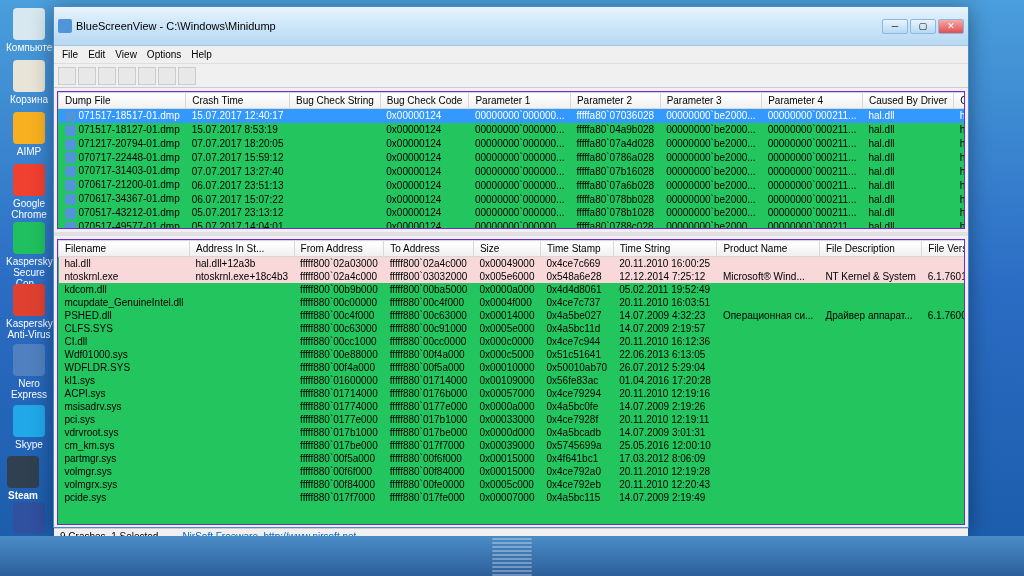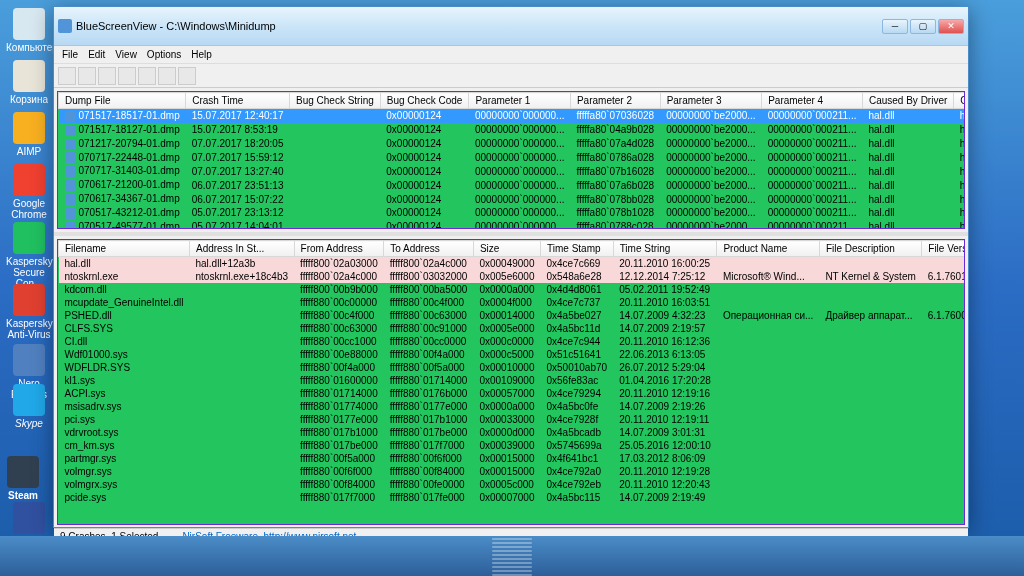--- a/index.html
+++ b/index.html
@@ -65,21 +65,21 @@
         <div>Kaspersky Secure Con...</div>
       </div>
       <div class="desktop-icon" style="top: 284px; left: 6px;">
         <div class="ico" style="background:#e04030"></div>
         <div>Kaspersky Anti-Virus</div>
       </div>
       <div class="desktop-icon" style="top: 344px; left: 6px;">
         <div class="ico" style="background:#5080c0"></div>
         <div>Nero Express</div>
       </div>
-      <div class="desktop-icon" style="top: 384px; left: 6px; font-style: italic;">
+      <div class="desktop-icon" style="top: 405px; left: 6px;">
         <div class="ico" style="background:#20a8e8"></div>
         <div>Skype</div>
       </div>
       <div class="desktop-icon" style="top: 456px; left: 0; font-weight: bold;">
         <div class="ico" style="background:#304050"></div>
         <div>Steam</div>
       </div>
       <div class="desktop-icon" style="top: 502px; left: 6px;">
         <div class="ico" style="background:#3050a0"></div>
         <div>Total Commander</div>

